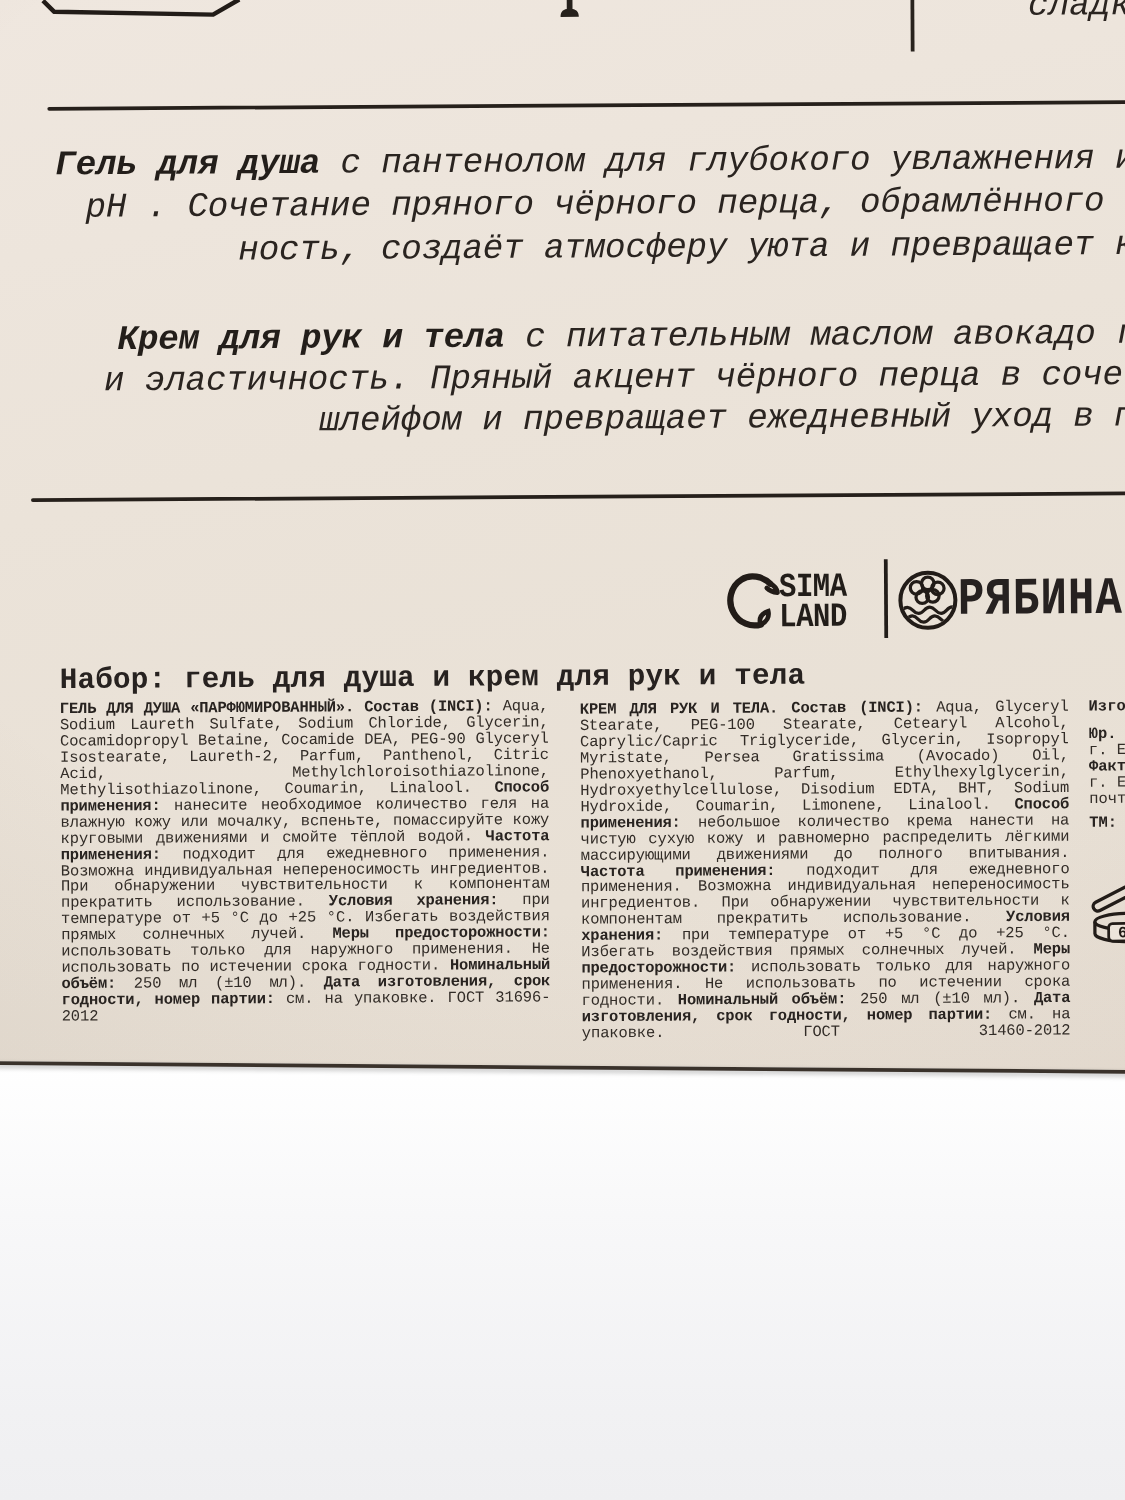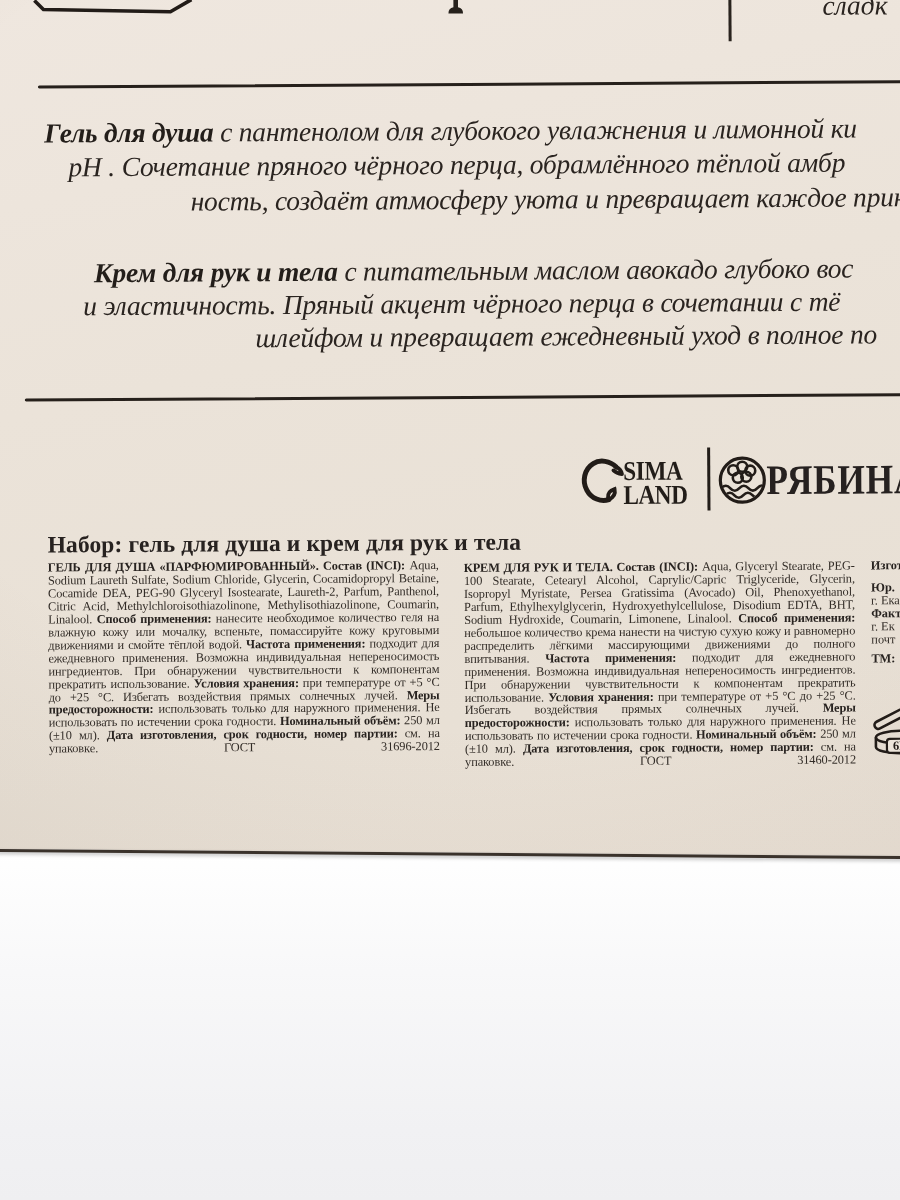--- a/index.html
+++ b/index.html
@@ -1,18 +1,18 @@
 <!DOCTYPE html>
 <html><head>
 <meta charset="utf-8">
 <style>
   html,body { margin:0; padding:0; }
   .page {
     position:relative; width:900px; height:1200px; overflow:hidden;
-    background:#ffffff; font-family:Liberation Serif, serif;
+    background:#ffffff; font-family:Liberation Mono, monospace;
   }
   
   .below-bg {
     position:absolute; left:0; top:848px; width:900px; height:352px;
     background:linear-gradient(180deg,#ffffff 0%,#f8f8f9 35%,#f1f1f3 80%,#efeff1 100%);
   }
   
   .package {
     position:absolute; left:0; top:0; width:900px; height:858px;
     background:linear-gradient(168deg,#efe7df 0%,#ebe3d9 40%,#e8e0d5 78%,#eae1d6 100%);

